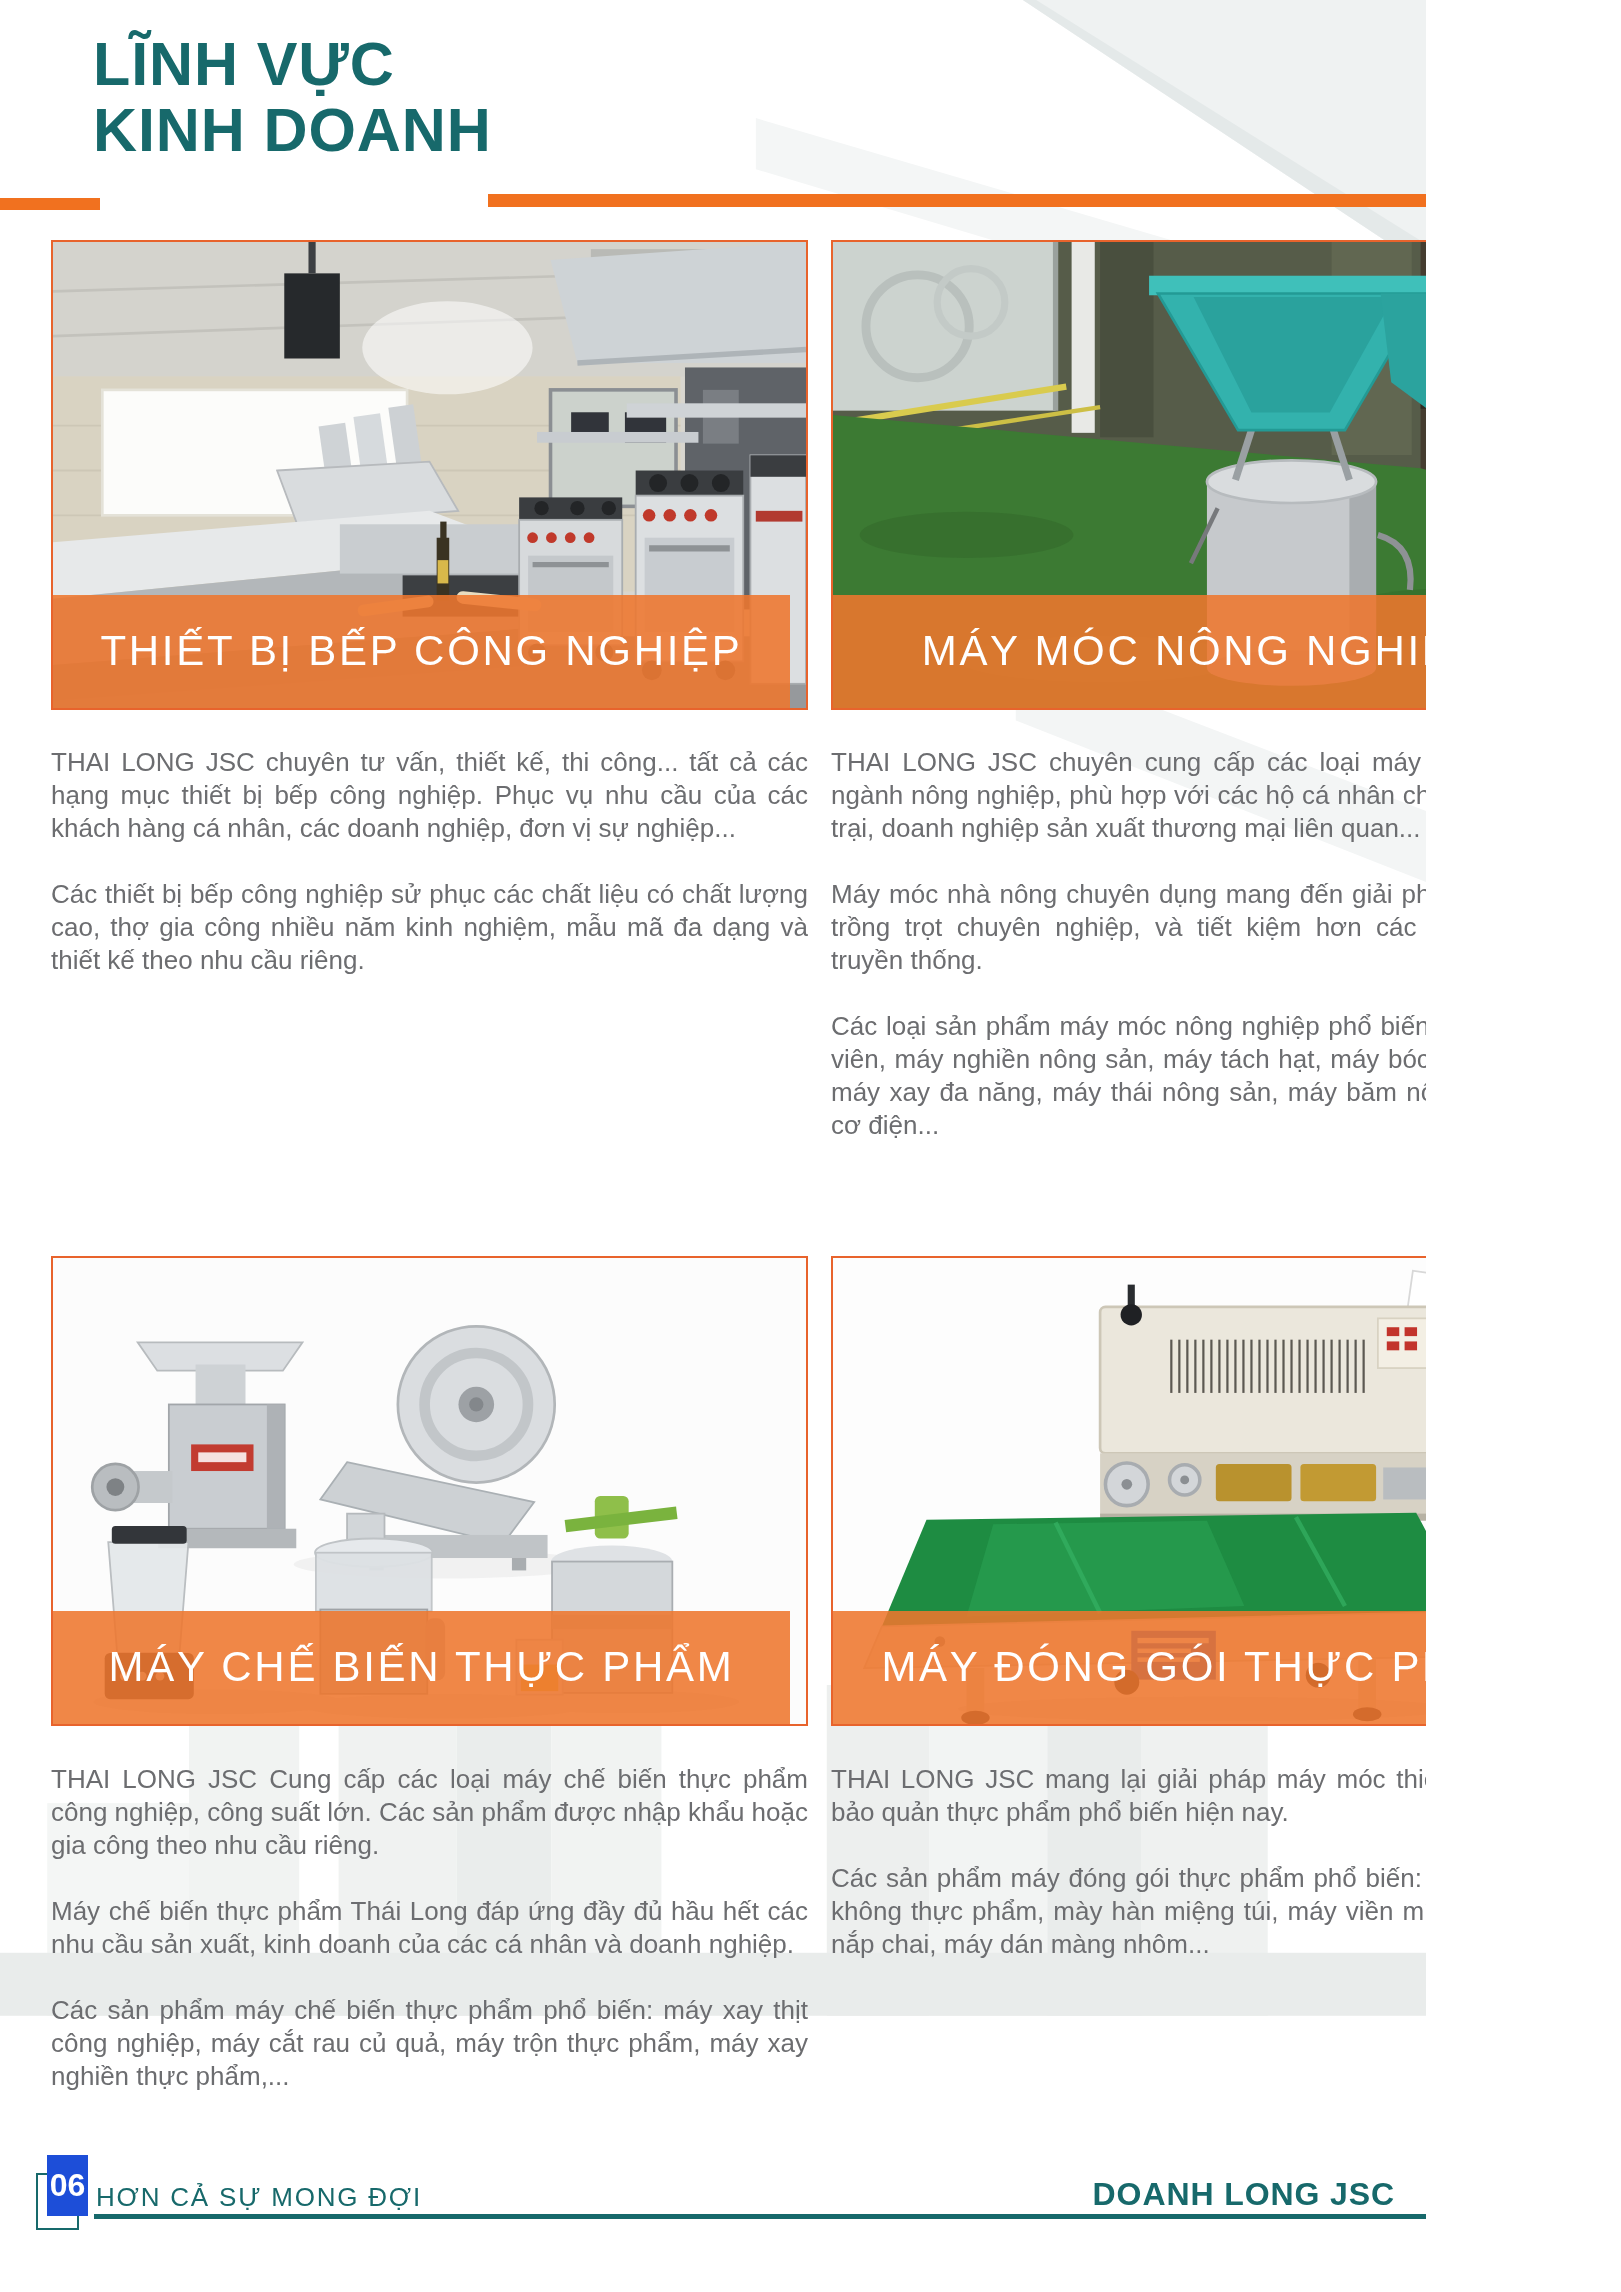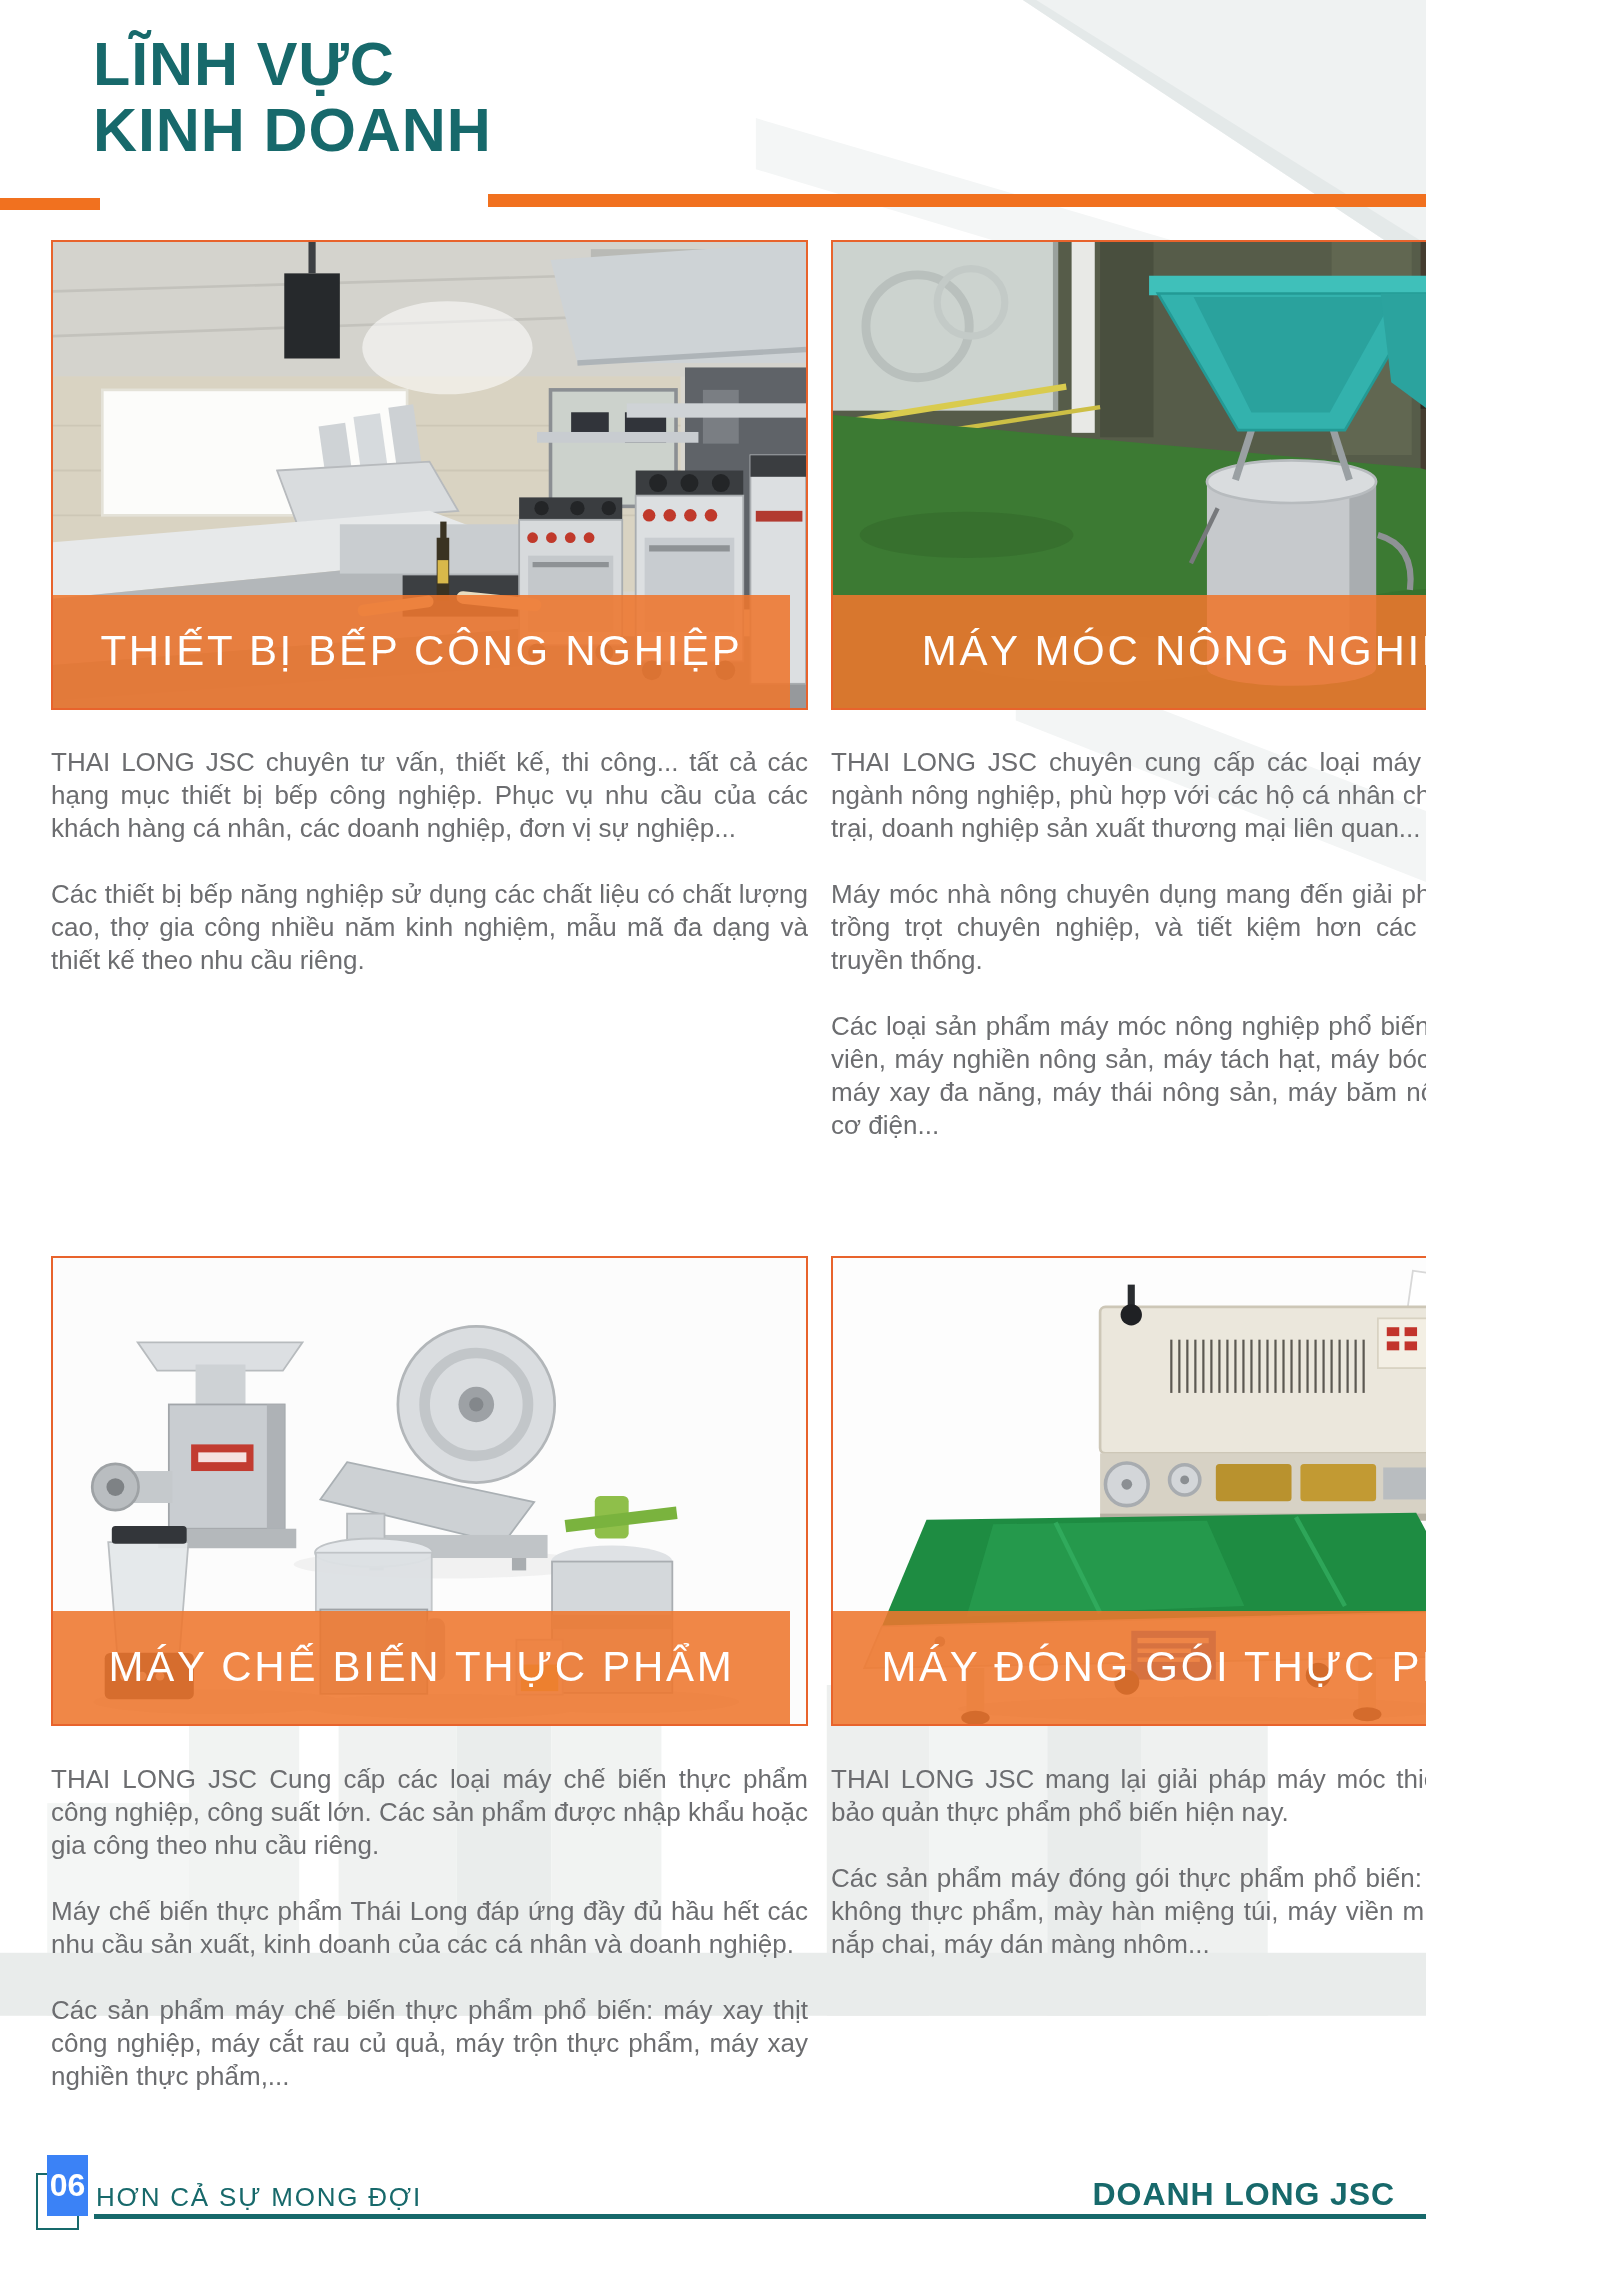--- a/index.html
+++ b/index.html
@@ -44,21 +44,21 @@
   .tc3 { left:51px;  top:1763px; width:757px; }
   .tc4 { left:831px; top:1763px; width:759px; }
 
   
   .footer-outline {
     position:absolute; left:36px; top:2173px; width:43px; height:57px;
     border:2.7px solid #17696b; z-index:1; box-sizing:border-box; background:transparent;
   }
   .footer-badge {
     position:absolute; left:47px; top:2155px; width:41px; height:61px;
-    background:#3b82f6; color:#ffffff; font-weight:bold; font-size:32px;
+    background:#1d4ed8; color:#ffffff; font-weight:bold; font-size:32px;
     display:flex; align-items:center; justify-content:center; z-index:2;
   }
   .footer-tagline {
     position:absolute; left:96px; top:2182px; z-index:2;
     color:#17696b; font-size:26px; letter-spacing:1.8px;
   }
   .footer-line {
     position:absolute; left:94px; top:2214px; width:1497px; height:4.5px;
     background:#17696b; z-index:2;
   }
@@ -219,21 +219,21 @@
       <path d="M612,330 q42,12 36,62" fill="none" stroke="#8e9295" stroke-width="7"></path>
       <line x1="432" y1="300" x2="402" y2="362" stroke="#77797c" stroke-width="5"></line>
     </svg>
     <div class="card-banner">
         <span>MÁY MÓC NÔNG NGHIỆP</span>
       </div>
   </div>
 
   <div class="textcol tc1">
     <p>THAI LONG JSC chuyên tư vấn, thiết kế, thi công... tất cả các hạng mục thiết bị bếp công nghiệp. Phục vụ nhu cầu của các khách hàng cá nhân, các doanh nghiệp, đơn vị sự nghiệp...</p>
-    <p>Các thiết bị bếp năng nghiệp sử dụng các chất liệu có chất lượng cao, thợ gia công nhiều năm kinh nghiệm, mẫu mã đa dạng và thiết kế theo nhu cầu riêng.</p>
+    <p>Các thiết bị bếp công nghiệp sử phục các chất liệu có chất lượng cao, thợ gia công nhiều năm kinh nghiệm, mẫu mã đa dạng và thiết kế theo nhu cầu riêng.</p>
   </div>
   <div class="textcol tc2">
     <p>THAI LONG JSC chuyên cung cấp các loại máy móc phục vụ ngành nông nghiệp, phù hợp với các hộ cá nhân chăn nuôi, trang trại, doanh nghiệp sản xuất thương mại liên quan...</p>
     <p>Máy móc nhà nông chuyên dụng mang đến giải pháp chăn nuôi, trồng trọt chuyên nghiệp, và tiết kiệm hơn các phương thức truyền thống.</p>
     <p>Các loại sản phẩm máy móc nông nghiệp phổ biến: máy ép cám viên, máy nghiền nông sản, máy tách hạt, máy bóc bỏ liên hoàn, máy xay đa năng, máy thái nông sản, máy băm nông sản, động cơ điện...</p>
   </div>
 
   <div class="card card3">
     <svg viewBox="0 0 845 525" preserveAspectRatio="none">
       <rect width="845" height="525" fill="#fcfcfc"></rect>

